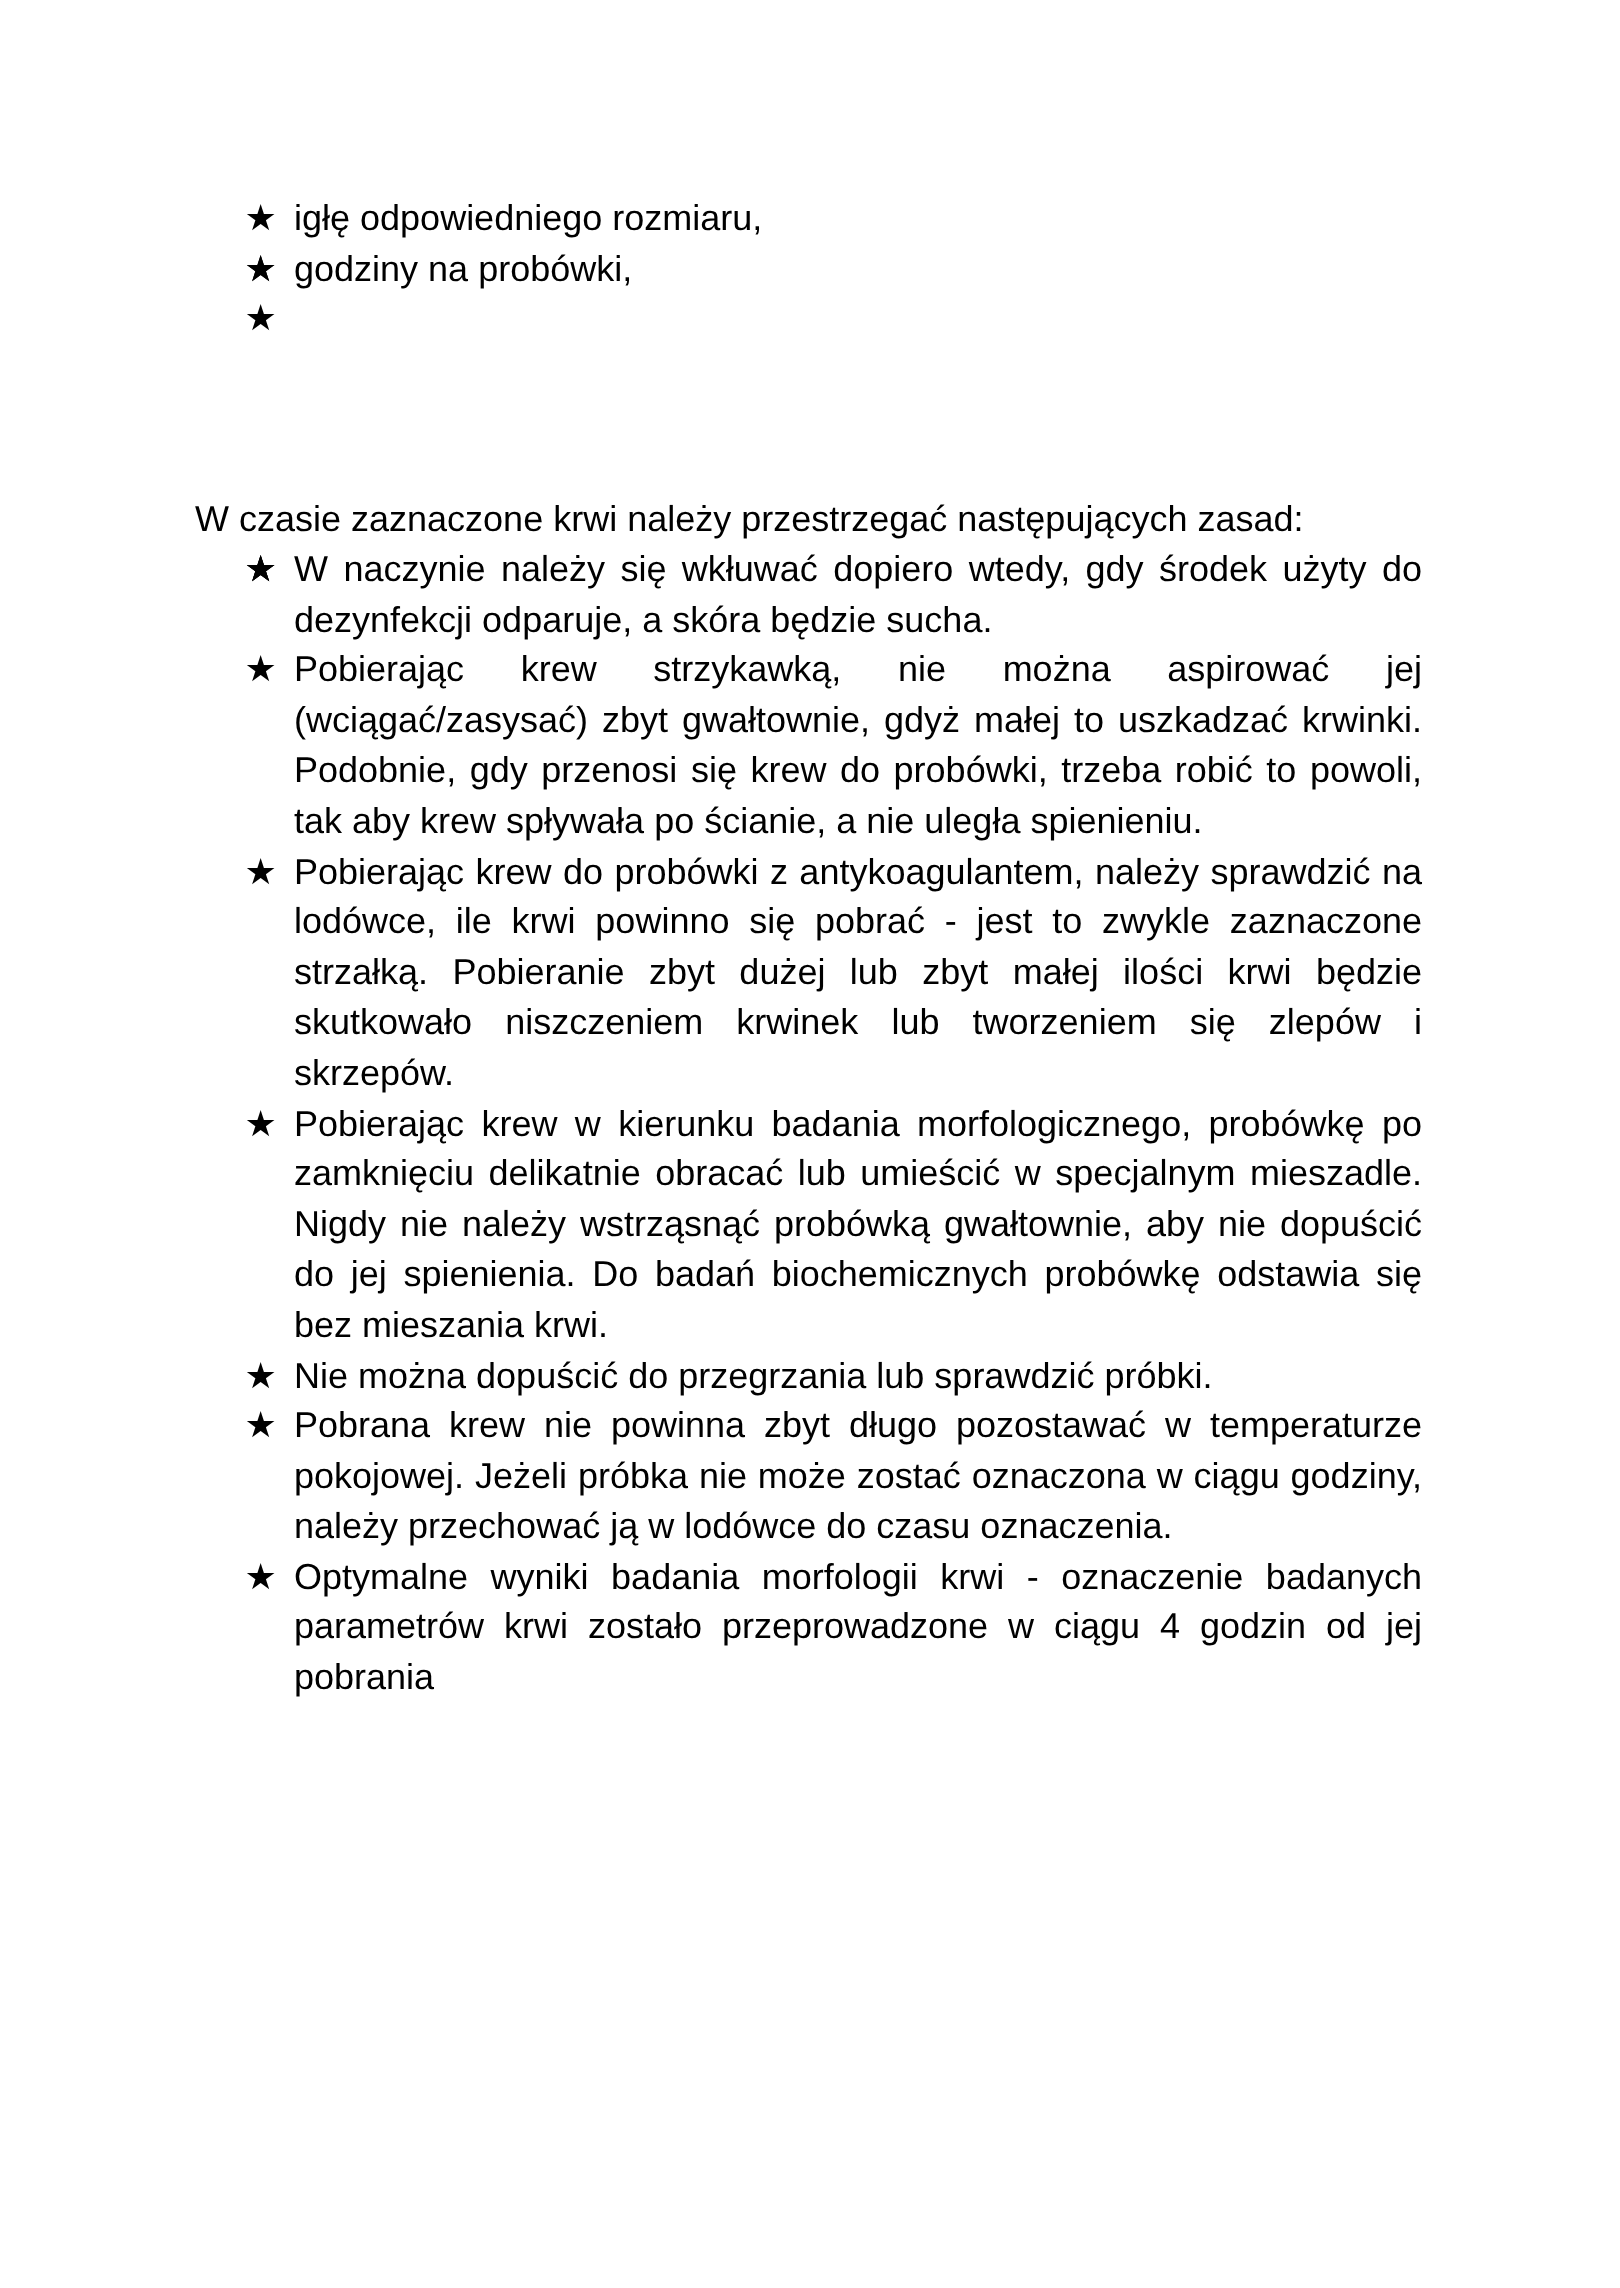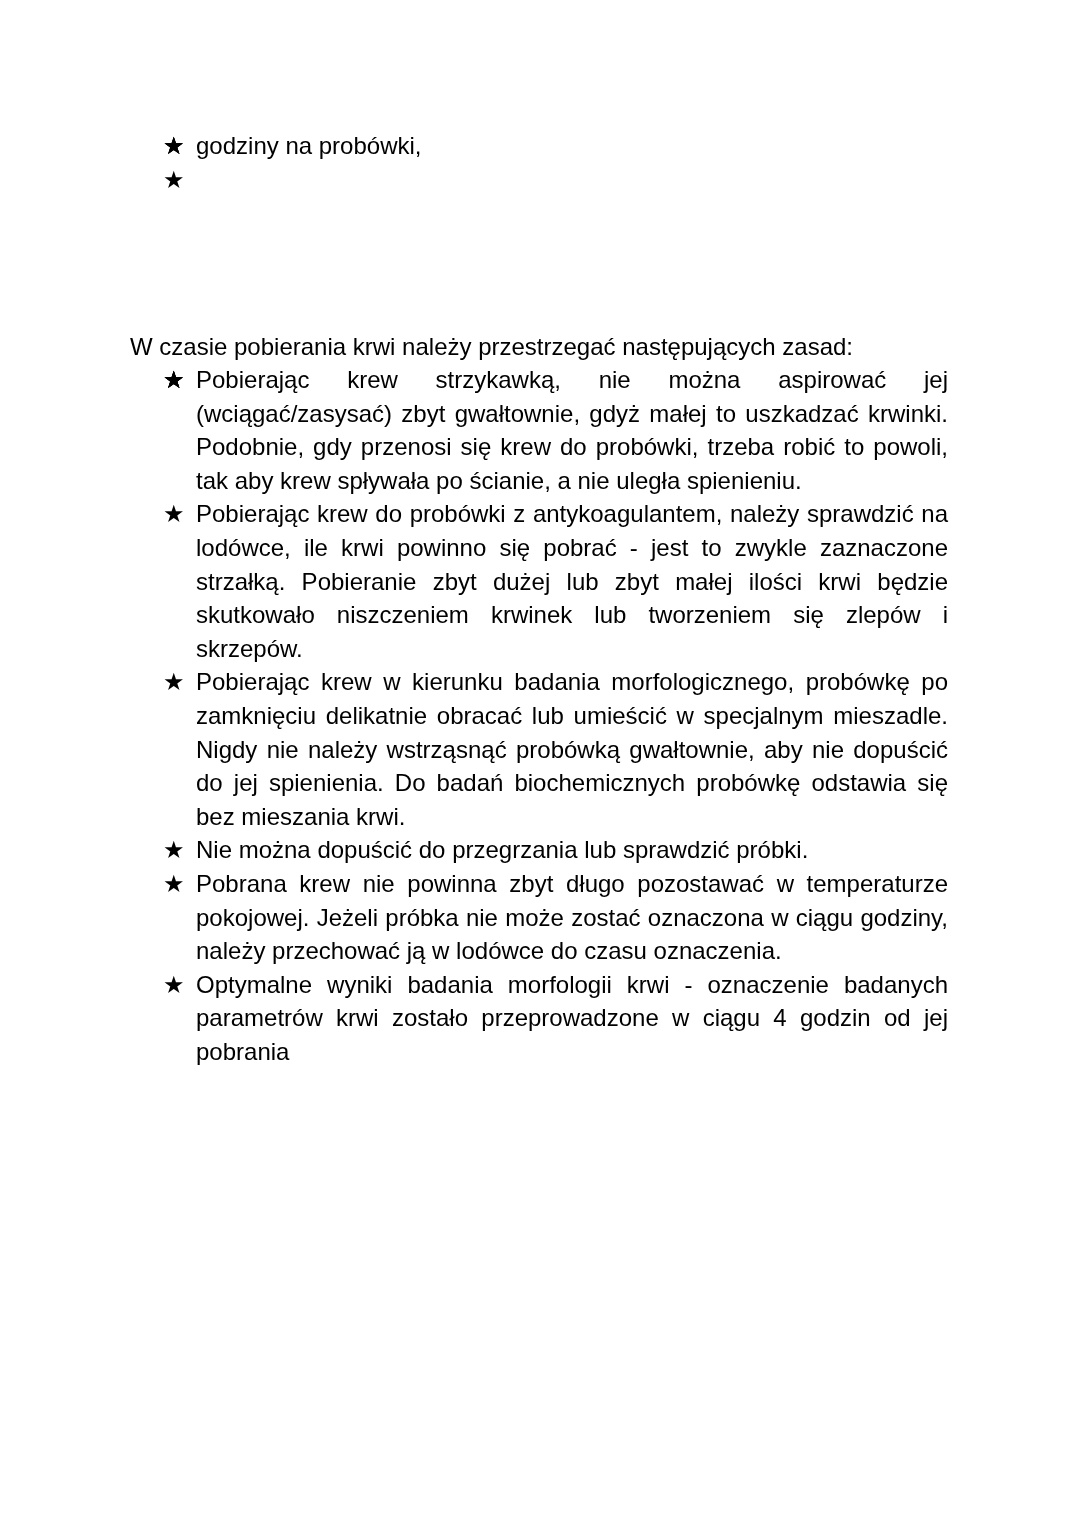--- a/index.html
+++ b/index.html
@@ -55,32 +55,32 @@
       margin: 0;
     }
     #list2 { top: 363px; }
   </style>
 </head>
 <body>
 
 <div class="page">
 
   <ul class="list" id="list1">
-    <li><span class="star">★</span></li>
+    <li><span class="star">★</span><span>igłę odpowiedniego rozmiaru,</span></li>
     <li><span class="star">★</span></li>
     <li><span class="star">★</span><span>godziny na probówki,</span></li>
     <li><span class="star">★</span></li>
   </ul>
 
-  <p class="para">W czasie pobierania krwi należy przestrzegać następujących zasad:</p>
+  <p class="para">W czasie zaznaczone krwi należy przestrzegać następujących zasad:</p>
 
   <ul class="list" id="list2">
     <li><span class="star">★</span></li>
     <li><span class="star">★</span></li>
-    <li><span class="star">★</span></li>
+    <li><span class="star">★</span><span>W naczynie należy się wkłuwać dopiero wtedy, gdy środek użyty do dezynfekcji odparuje, a skóra będzie sucha.</span></li>
     <li><span class="star">★</span><span>Pobierając krew strzykawką, nie można aspirować jej (wciągać/zasysać) zbyt gwałtownie, gdyż małej to uszkadzać krwinki. Podobnie, gdy przenosi się krew do probówki, trzeba robić to powoli, tak aby krew spływała po ścianie, a nie uległa spienieniu.</span></li>
     <li><span class="star">★</span><span>Pobierając krew do probówki z antykoagulantem, należy sprawdzić na lodówce, ile krwi powinno się pobrać - jest to zwykle zaznaczone strzałką. Pobieranie zbyt dużej lub zbyt małej ilości krwi będzie skutkowało niszczeniem krwinek lub tworzeniem się zlepów i skrzepów.</span></li>
     <li><span class="star">★</span><span>Pobierając krew w kierunku badania morfologicznego, probówkę po zamknięciu delikatnie obracać lub umieścić w specjalnym mieszadle. Nigdy nie należy wstrząsnąć probówką gwałtownie, aby nie dopuścić do jej spienienia. Do badań biochemicznych probówkę odstawia się bez mieszania krwi.</span></li>
     <li><span class="star">★</span><span>Nie można dopuścić do przegrzania lub sprawdzić próbki.</span></li>
     <li><span class="star">★</span><span>Pobrana krew nie powinna zbyt długo pozostawać w temperaturze pokojowej. Jeżeli próbka nie może zostać oznaczona w ciągu godziny, należy przechować ją w lodówce do czasu oznaczenia.</span></li>
     <li><span class="star">★</span><span>Optymalne wyniki badania morfologii krwi - oznaczenie badanych parametrów krwi zostało przeprowadzone w ciągu 4 godzin od jej pobrania</span></li>
   </ul>
 
 </div>
 

